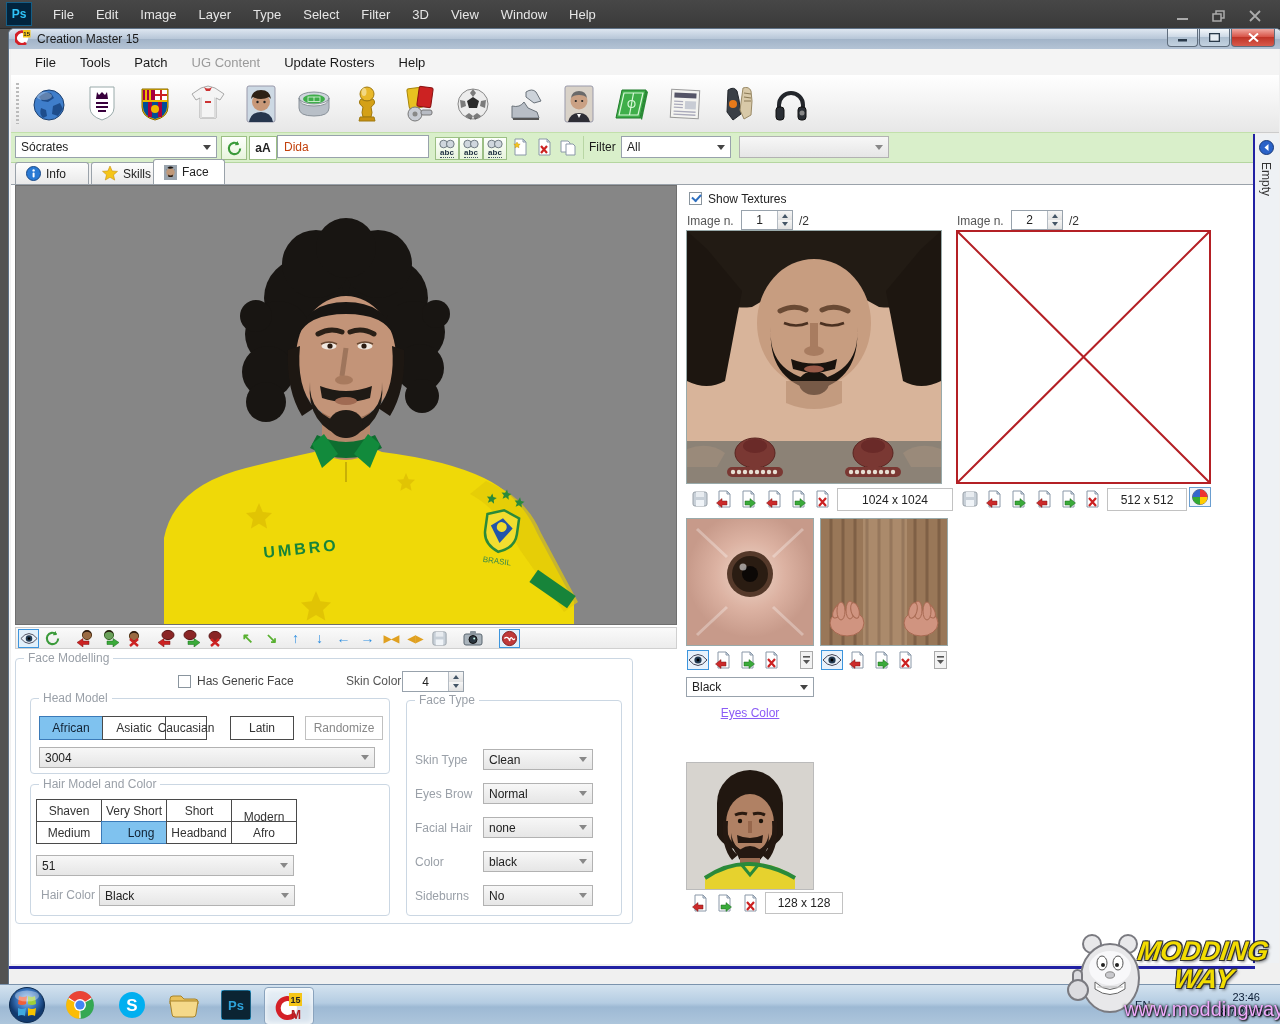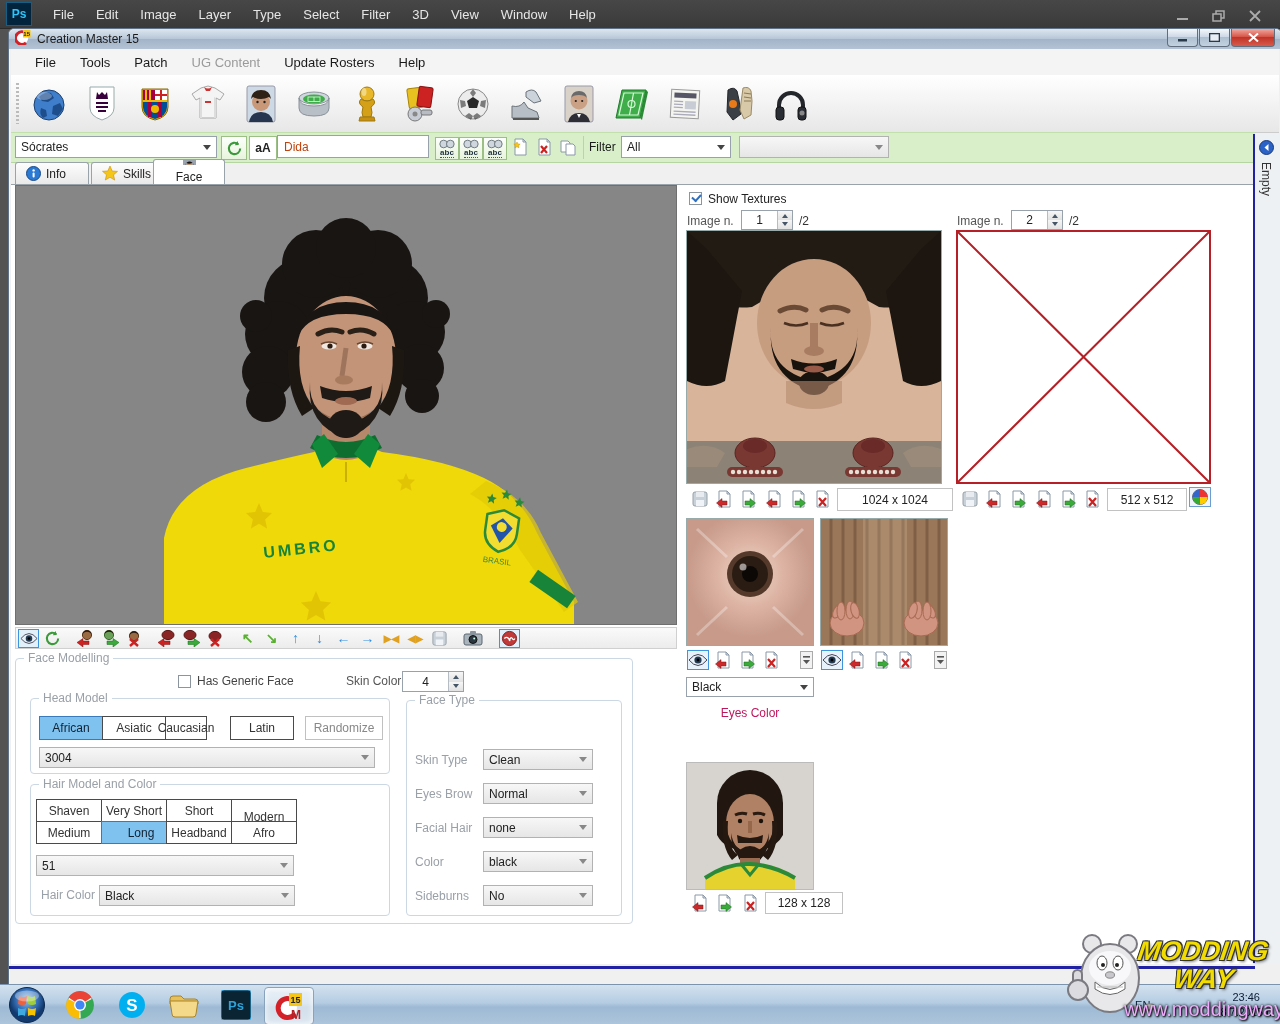--- a/index.html
+++ b/index.html
@@ -374,21 +374,21 @@
           <circle cx="7.6" cy="4.4" r="1.2" fill="#fff"></circle>
         </svg>
         <span>Info</span>
       </div>
     <div class="tab" style="left:82px;top:133px;width:72px;">
         <svg width="16" height="15">
           <path d="M8 0l2.2 5 5.3.4-4 3.5 1.2 5.2L8 11.3 3.3 14l1.2-5.2-4-3.5L5.8 5z" fill="#f5c518" stroke="#c89010" stroke-width=".6"></path>
         </svg>
         <span>Skills</span>
       </div>
-    <div class="tab active" style="left:144px;top:130px;width:72px;flex-direction:column;">
+    <div class="tab active" style="left:144px;top:130px;width:72px;">
         <svg width="13" height="15">
           <rect width="13" height="15" fill="#9aa4ae"></rect>
           <circle cx="6.5" cy="7.5" r="4.2" fill="#c09878"></circle>
           <path d="M2 6q1-4.5 4.5-4.5T11 6q0-2-1.5-3-4 1.5-6 0Q2 4 2 6z" fill="#1a1410"></path>
           <path d="M4 9.5q2.5 2 5 0l-.5 2.5h-4z" fill="#2a1d12"></path>
         </svg>
         <span>Face</span>
       </div>
 
     <div id="vnavy"></div>
@@ -977,21 +977,21 @@
             <rect x="0.5" y="0.5" width="12" height="17" fill="#f2f2f2" stroke="#aaa"></rect>
             <rect x="3" y="5" width="7" height="1.6" fill="#555"></rect>
             <path d="M3 9l3.5 4L10 9z" fill="#555"></path>
           </svg>
         </span>
 
       <div class="combo" style="left:675px;top:492px;width:128px;height:20px;">
           <span>Black</span>
           <span class="arr"></span>
         </div>
-      <span class="lab dk" style="left:675px;top:521px;width:128px;text-align:center;color:#be185d;">Eyes Color</span>
+      <span class="lab dk" style="left:675px;top:521px;width:128px;text-align:center;color:#8b5cf6;text-decoration:underline;">Eyes Color</span>
 
       <div class="thumb" style="left:675px;top:577px;width:128px;height:128px;border-color:#bbb;">
         <svg width="126" height="126" viewBox="0 0 126 126">
           <rect width="126" height="126" fill="#d7d4cf"></rect>
           <circle cx="63" cy="40" r="33" fill="#211710"></circle>
           <path d="M30 40h66v32q-8 16-33 16t-33-16z" fill="#211710"></path>
           <ellipse cx="63" cy="60" rx="24" ry="29" fill="#b08164"></ellipse>
           <path d="M48 52q6-3 12-1M66 51q6-2 12 1" stroke="#2a1a10" stroke-width="3" fill="none"></path>
           <circle cx="53" cy="58" r="2.2" fill="#1a120a"></circle>
             <circle cx="74" cy="58" r="2.2" fill="#1a120a"></circle>

